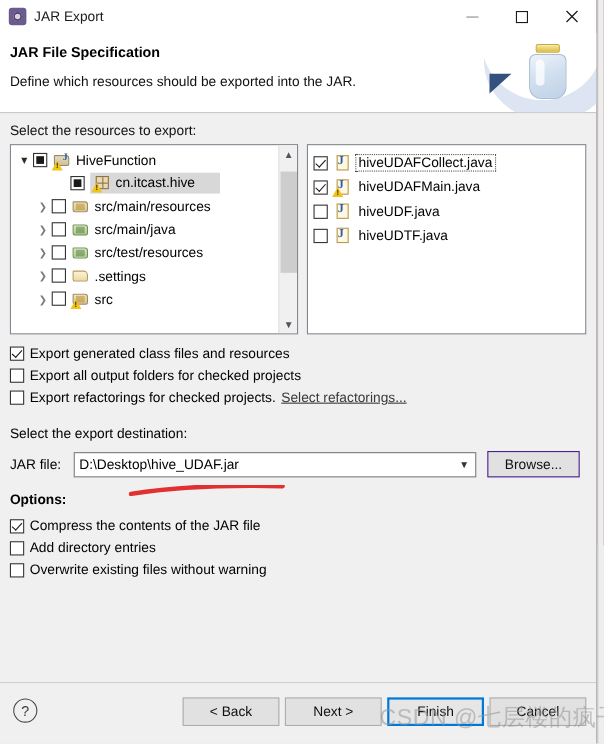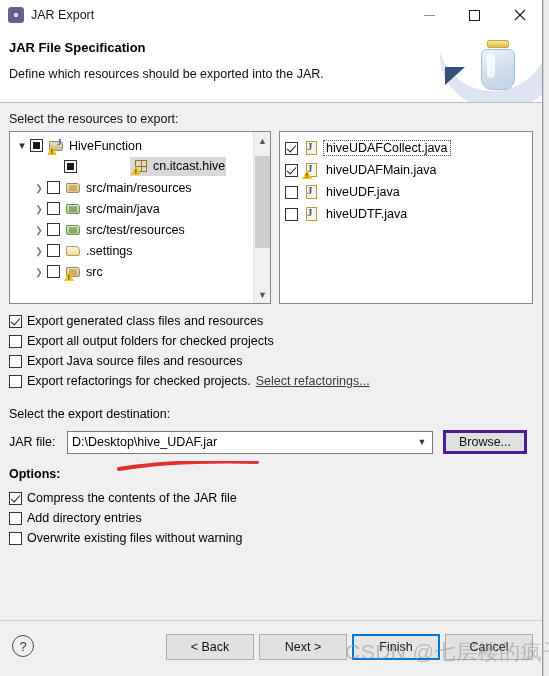--- a/index.html
+++ b/index.html
@@ -232,22 +232,21 @@
 
   .tree-row {
     height: 21px;
     display: flex;
     align-items: center;
     font-size: 12.5px;
     white-space: nowrap;
   }
   .tree-row.selected .row-label-wrap {
     background: #d8d8d8;
-    padding: 1px 1px 2px 2px;
-    margin-left: 48px;
+    padding: 1px 23px 2px 2px;
   }
 
   .twisty {
     width: 16px;
     flex: none;
     display: flex; align-items: center; justify-content: center;
     color: #767676;
     font-size: 9px;
   }
   .twisty.open::before { content: "\25BE"; font-size: 11px; color: #2b2b2b; }
@@ -439,21 +438,21 @@
     width: 20px; height: 21px;
     display: flex; align-items: center; justify-content: center;
     color: #333;
     font-size: 9px;
   }
   .btn {
     height: 24px;
     min-width: 84px;
     margin-left: 10px;
     background: #e1e1e1;
-    border: 3px solid #4c1d95;
+    border: 1px solid #4c1d95;
     font-size: 12.5px;
     display: flex; align-items: center; justify-content: center;
     font-family: "Liberation Sans", sans-serif;
     color: #101010;
   }
 
   .red-underline {
     position: absolute;
     left: 108px; top: 31px;
     width: 142px; height: 10px;
@@ -706,24 +705,20 @@
           <div class="opt-row">
             <span class="cb checked"></span>
             <span>Export generated class files and resources</span>
           </div>
           <div class="opt-row">
             <span class="cb"></span>
             <span>Export all output folders for checked projects</span>
           </div>
           <div class="opt-row">
             <span class="cb"></span>
-            <span>Export Java source files and resources</span>
-          </div>
-          <div class="opt-row">
-            <span class="cb"></span>
             <span>Export refactorings for checked projects.</span>
             <span class="opt-link">Select refactorings...</span>
           </div>
         </div>
 
       <div class="section-label">Select the export destination:</div>
 
       <div class="jar-row">
         <div class="jar-label">JAR file:</div>
         <div class="combo">

